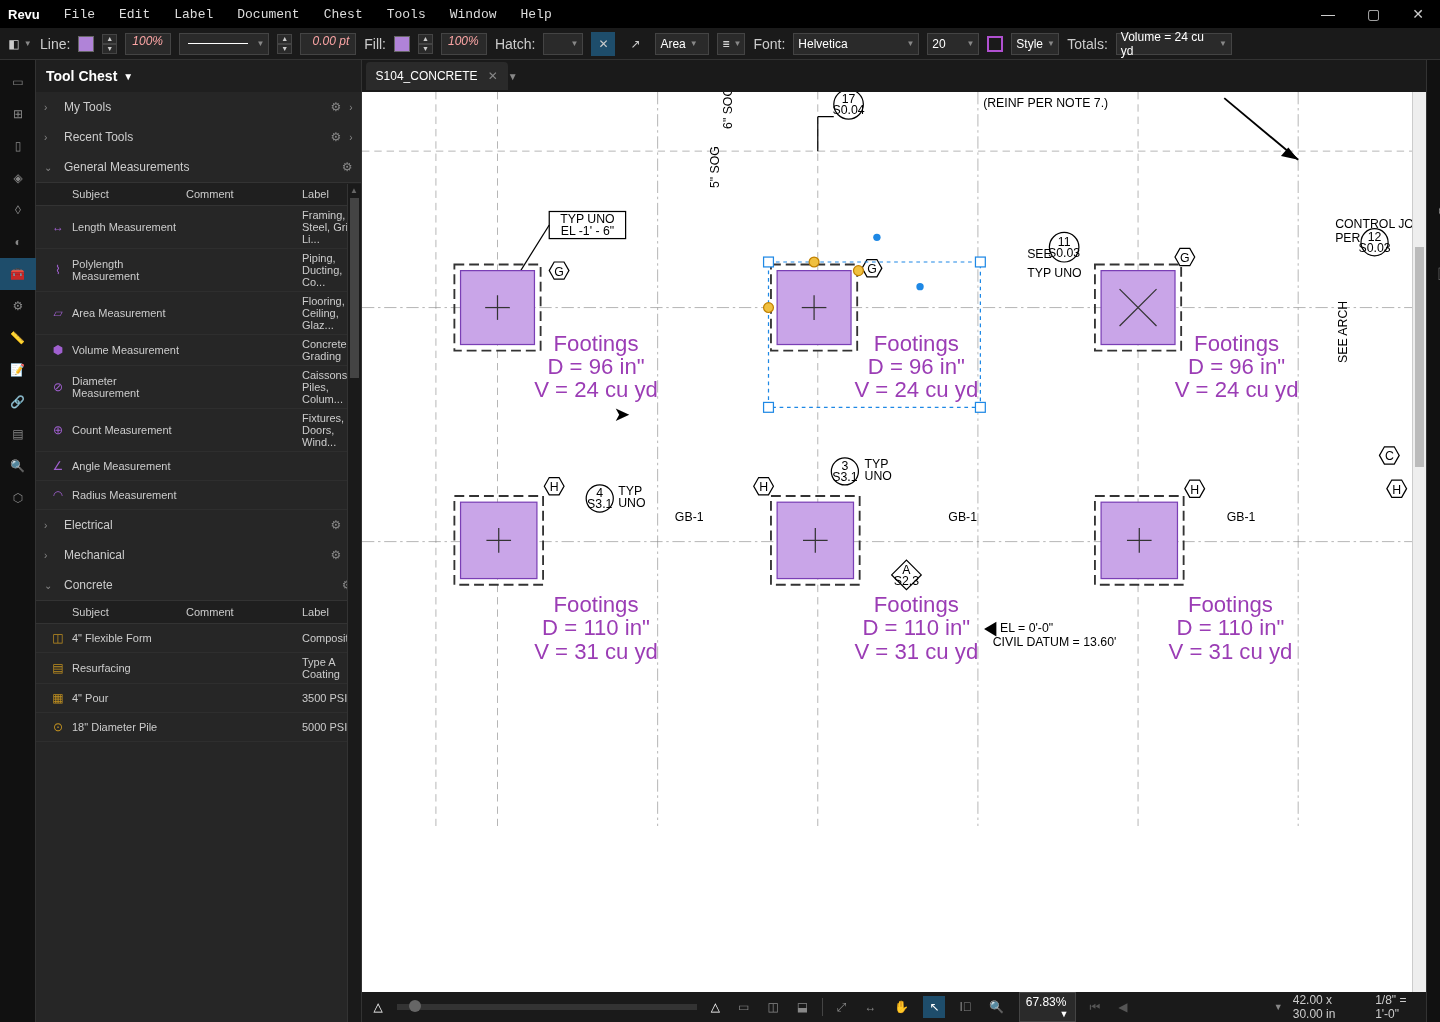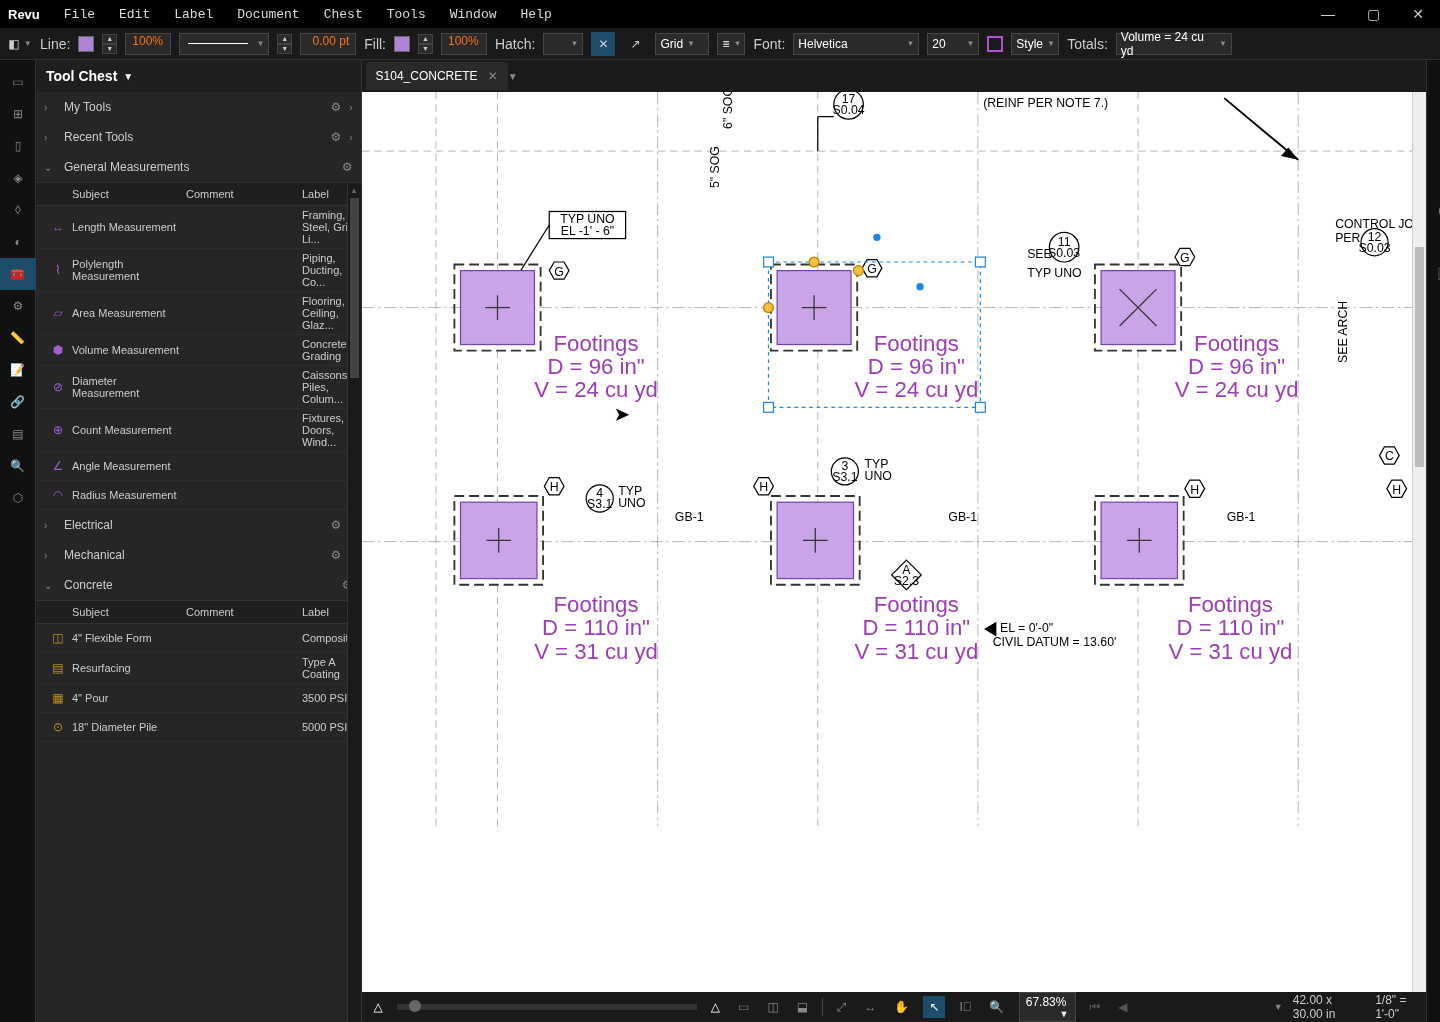--- a/index.html
+++ b/index.html
@@ -9,21 +9,21 @@
 .menubar { height: 28px; background: #000; display: flex; align-items: center; padding: 0 8px; }
 .menubar .appname { color: #fff; font-weight: bold; margin-right: 24px; font-size: 13px; }
 .menubar .menuitem { color: #ddd; margin-right: 24px; font-size: 13px; cursor: pointer; font-family: Liberation Mono, monospace; }
 .menubar .window-controls { margin-left: auto; display: flex; gap: 16px; }
 .menubar .window-controls span { color: #ccc; font-size: 14px; cursor: pointer; padding: 0 8px; }
 
 
 .toolbar { height: 32px; background: #1a1a1a; border-bottom: 1px solid #333; display: flex; align-items: center; padding: 0 8px; gap: 8px; }
 .toolbar .label { font-size: 14px; color: #ccc; }
 .toolbar .swatch { width: 16px; height: 16px; border: 1px solid #666; }
-.toolbar .input { background: #2a2a2a; border: 1px solid #444; color: #f97316; height: 22px; padding: 0 6px; font-size: 12px; }
+.toolbar .input { background: #2a2a2a; border: 1px solid #444; color: #fca5a5; height: 22px; padding: 0 6px; font-size: 12px; font-style: italic; }
 .toolbar .dropdown { background: #2a2a2a; border: 1px solid #444; color: #fff; height: 22px; padding: 0 4px; font-size: 12px; display: flex; align-items: center; }
 .toolbar .caret { font-size: 8px; margin-left: 4px; color: #888; }
 .toolbar .icon-btn { width: 24px; height: 24px; display: flex; align-items: center; justify-content: center; color: #ccc; }
 .toolbar .icon-btn.active { background: #1e4d6b; }
 .spinner-btns { display: flex; flex-direction: column; }
 .spinner-btns span { font-size: 7px; line-height: 8px; border: 1px solid #444; padding: 0 3px; background:#2a2a2a;}
 
 
 .main { display: flex; height: calc(100% - 60px); }
 
@@ -127,21 +127,21 @@
       <span>▼</span>
     </div>
   <div class="input" style="width:46px">100%</div>
   <span class="label">Hatch:</span>
   <div class="dropdown" style="width:40px">
       <span class="caret" style="margin-left:auto">▼</span>
     </div>
   <div class="icon-btn active">✕</div>
   <div class="icon-btn">↗</div>
   <div class="dropdown" style="width:54px">
-      <span>Grid</span>
+      <span>Area</span>
       <span class="caret">▼</span>
     </div>
   <div class="dropdown" style="width:28px">≡<span class="caret">▼</span></div>
   <span class="label">Font:</span>
   <div class="dropdown" style="width:126px">
       <span>Helvetica</span>
       <span class="caret" style="margin-left:auto">▼</span>
     </div>
   <div class="dropdown" style="width:52px">
       <span>20</span>

